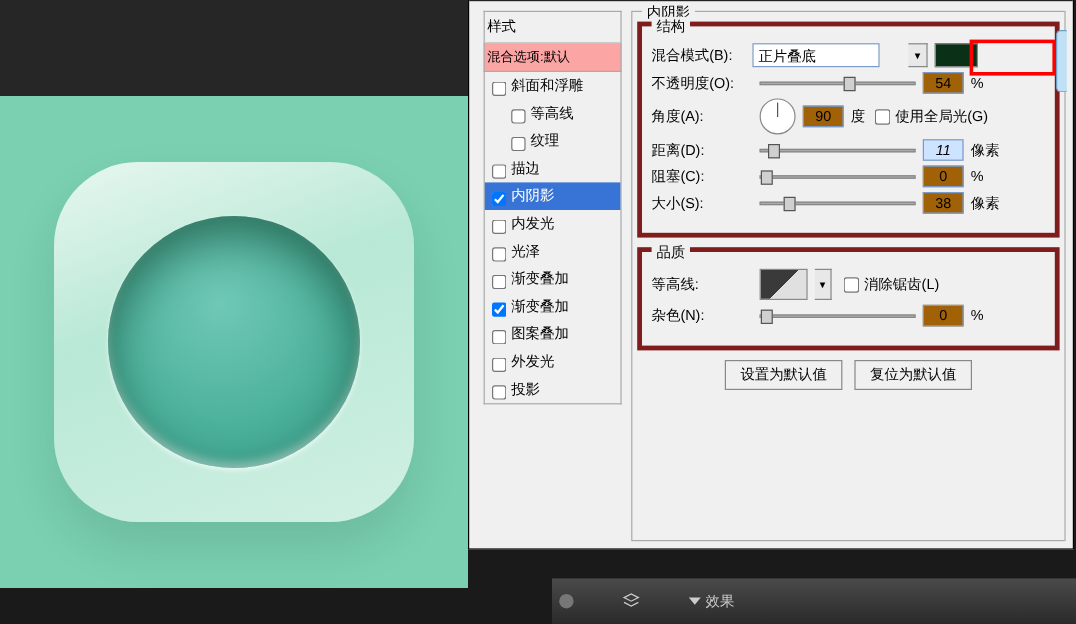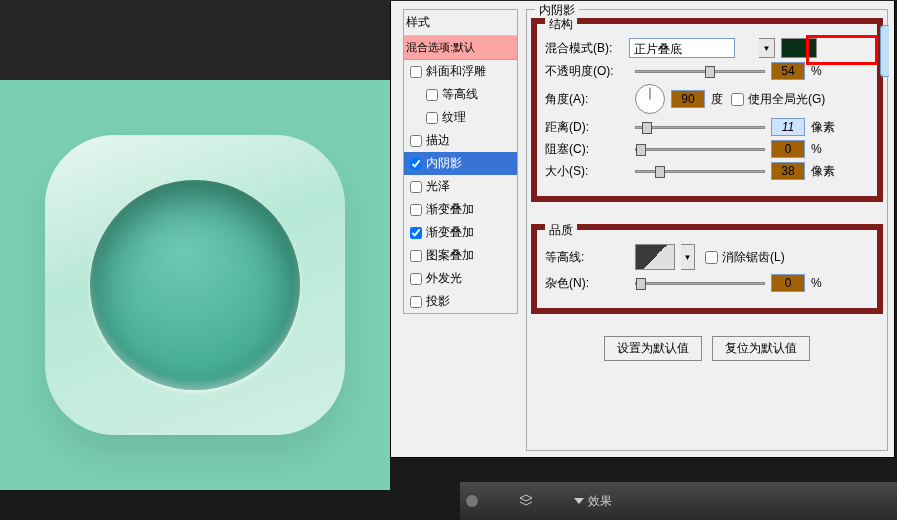--- a/index.html
+++ b/index.html
@@ -24,28 +24,28 @@
   
   .dialog { position: absolute; left: 390px; top: -20px; width: 505px; border: 1px solid #000; background: #f0f0f0; }
   .dialog-titlebar { height: 20px; background: linear-gradient(#5a5a5a, #3a3a3a); border-bottom: 1px solid #222; }
   .dialog-body { display: flex; padding: 8px 6px 6px 12px; gap: 8px; }
   
   
   .styles-column { width: 115px; }
   .styles-header { font-size: 12px; padding: 4px 2px; border: 1px solid #aaa; border-bottom: none; background: #f0f0f0; }
   .styles-default { font-size: 11px; padding: 4px 2px; border: 1px solid #aaa; border-top: 1px solid #ccc; background: #fca5a5; }
   .style-list { border: 1px solid #aaa; border-top: none; }
-  .style-item { display: flex; align-items: center; padding: 3px 2px 3px 6px; font-size: 12px; cursor: default; }
+  .style-item { display: flex; align-items: flex-end; padding: 3px 2px 3px 6px; font-size: 12px; cursor: default; }
   .style-item.indent { padding-left: 22px; }
   .style-item.selected { background: #3874d6; color: #fff; }
   .style-item input[type=checkbox] { margin-right: 4px; width: 12px; height: 12px; }
   
   
   .settings-column { flex: 1; position: relative; }
-  .fieldset { border: 6px solid #7f1d1d; margin-bottom: 22px; padding: 10px 8px 12px 8px; position: relative; }
+  .fieldset { border: 4px solid #7f1d1d; margin-bottom: 8px; padding: 10px 8px 12px 8px; position: relative; }
   .fieldset-title { position: absolute; top: -8px; left: 8px; background: #f0f0f0; padding: 0 4px; font-size: 12px; }
   .big-fieldset { border: 1px solid #aaa; padding: 8px 4px 6px 4px; position: relative; min-height: 442px; }
   
   .row { display: flex; align-items: center; margin: 4px 0; }
   .row-label { width: 84px; text-align: left; padding-right: 4px; }
   .slider-track { width: 130px; height: 3px; background: #aaa; position: relative; margin: 0 6px; border: 1px solid #888; }
   .slider-thumb { position: absolute; top: -5px; width: 10px; height: 12px; background: #d0d0d0; border: 1px solid #555; }
   .value-box { width: 34px; height: 18px; border: 1px solid #7a9ac9; background: #a16207; font-size: 12px; text-align: center; padding: 1px 2px; }
   .unit { margin-left: 6px; }
   
@@ -107,20 +107,24 @@
           <div class="style-item">
             <input type="checkbox" style="">
             <span>描边</span>
           </div>
           <div class="style-item selected">
             <input type="checkbox" checked="" style="">
             <span>内阴影</span>
           </div>
           <div class="style-item">
             <input type="checkbox" style="">
+            <span>内发光</span>
+          </div>
+          <div class="style-item">
+            <input type="checkbox" style="">
             <span>光泽</span>
           </div>
           <div class="style-item">
             <input type="checkbox" style="">
             <span>渐变叠加</span>
           </div>
           <div class="style-item">
             <input type="checkbox" checked="" style="">
             <span>渐变叠加</span>
           </div>

